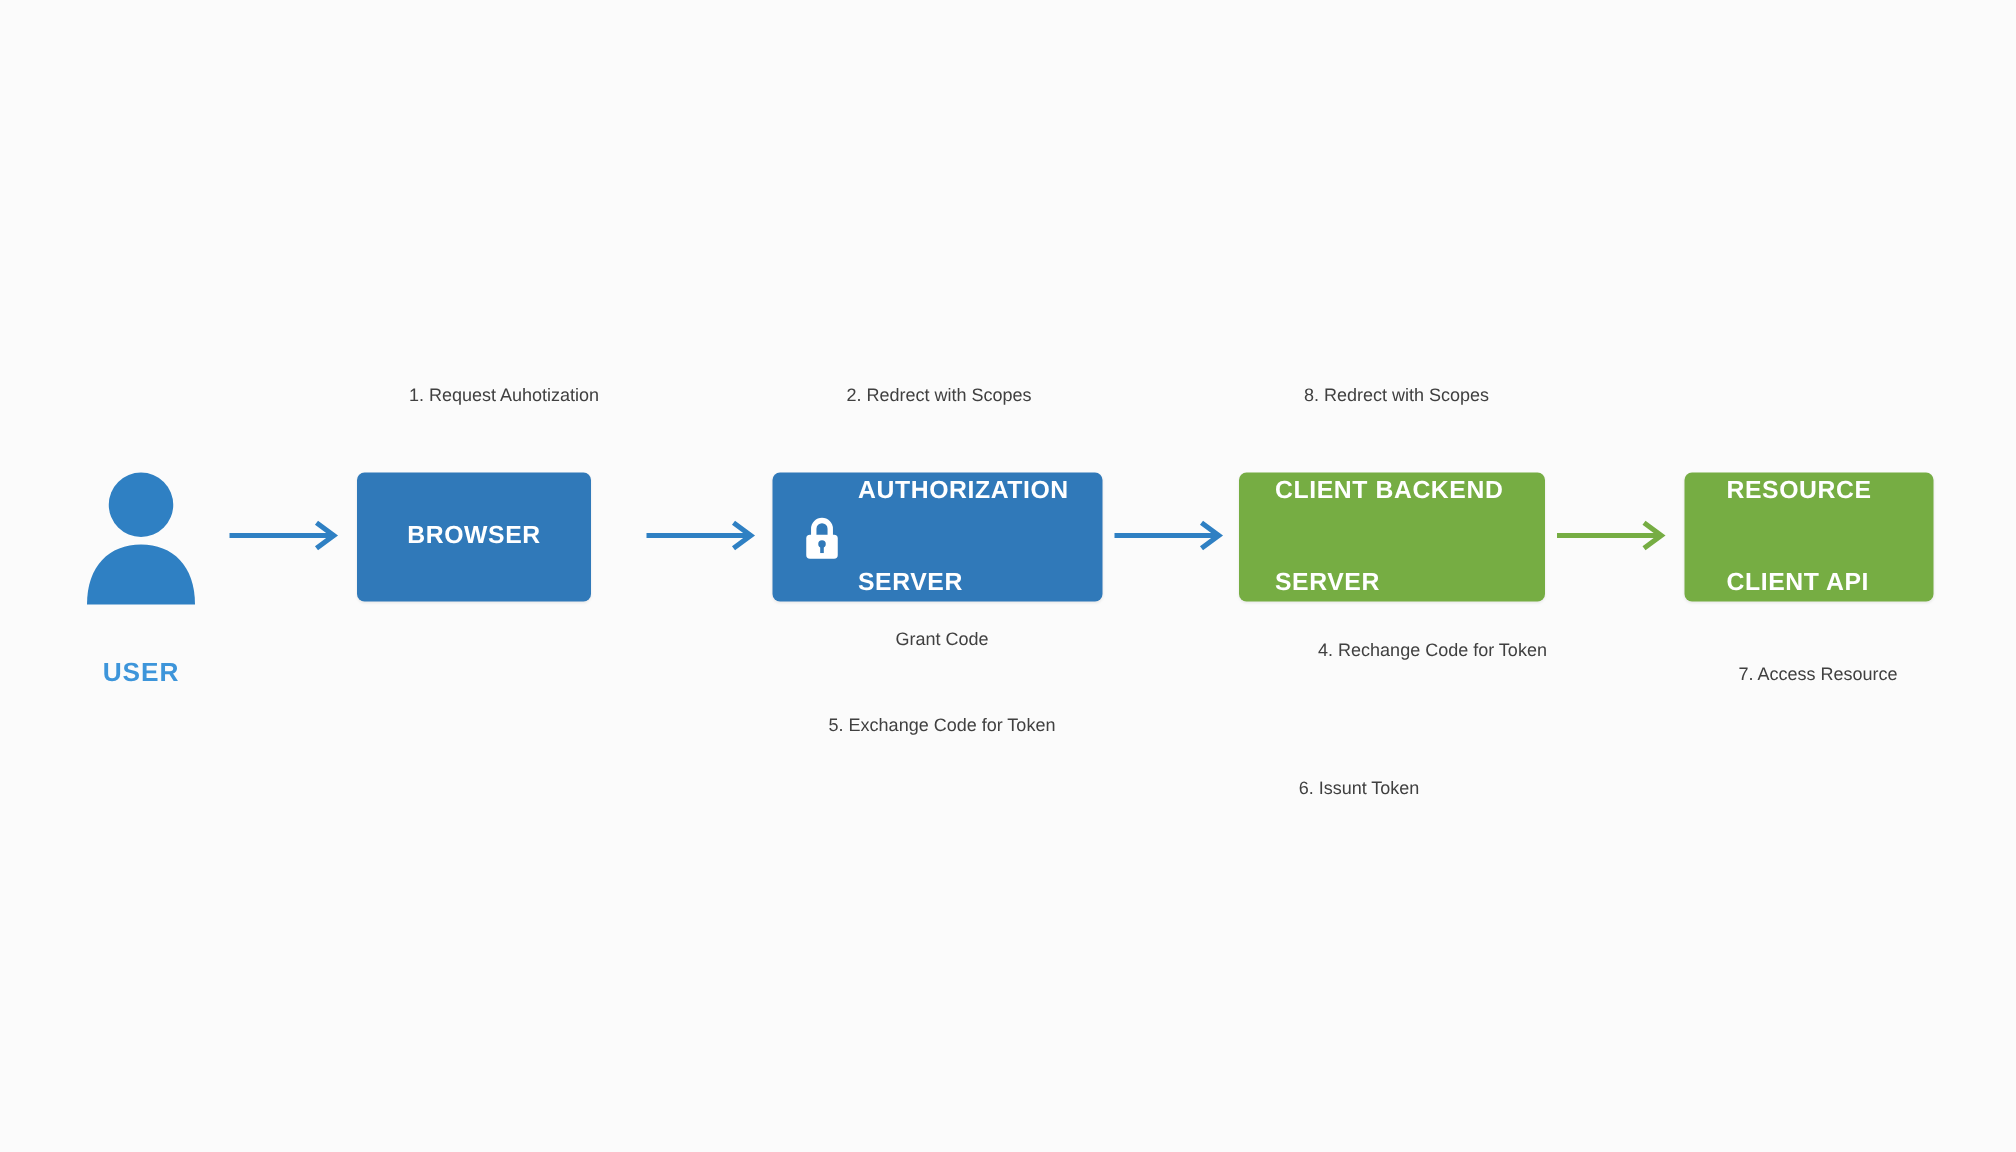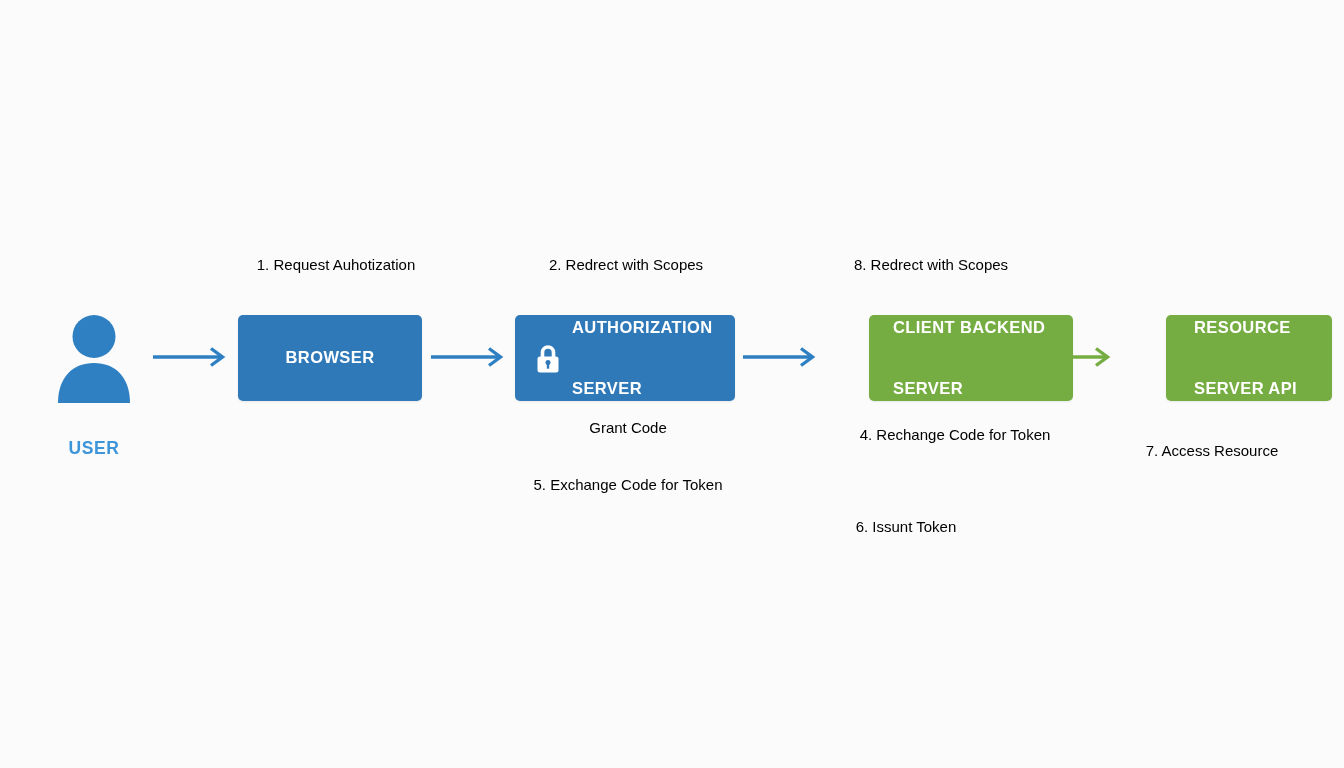--- a/index.html
+++ b/index.html
@@ -11,30 +11,30 @@
     overflow:hidden;
   }
   
   .box{
     position:absolute;top:315px;height:86px;
     background:#3079b9;border-radius:5px;
     color:#ffffff;font-weight:700;font-size:16.5px;letter-spacing:.4px;line-height:1.3;
     display:flex;align-items:center;box-sizing:border-box;
     box-shadow:0 1px 2px rgba(0,0,0,0.08);
   }
-  .box.green{background:#76ad43;margin-left:43px;}
-  .box-browser{left:238px;width:184px;justify-content:center;}
+  .box.green{background:#76ad43;}
+  .box-browser{left:238px;width:156px;justify-content:center;}
   .box-auth{left:515px;width:220px;padding-left:20px;}
   .box-client{left:826px;width:204px;padding-left:24px;}
   .box-resource{left:1123px;width:166px;padding-left:28px;}
   .box .lines{display:flex;flex-direction:column;gap:39px;}
   .box .lock{margin-right:11px;flex:0 0 auto;display:flex;}
   
   .lbl{
-    position:absolute;color:#000000;font-size:15px;white-space:nowrap;
+    position:absolute;color:#404040;font-size:12px;white-space:nowrap;
     transform:translateX(-50%);
   }
   .lbl-step1{left:336px;top:256px;}
   .lbl-step2{left:626px;top:256px;}
   .lbl-step3{left:931px;top:256px;}
   .lbl-grant{left:628px;top:419px;}
   .lbl-step4{left:955px;top:426px;}
   .lbl-step7{left:1212px;top:442px;}
   .lbl-step5{left:628px;top:476px;}
   .lbl-step6{left:906px;top:484px;margin-top:34px;}
@@ -108,21 +108,21 @@
   </div>
 
   <svg class="arrow arrow-4" width="80" height="24" viewBox="0 0 80 24">
     <line x1="2" y1="12" x2="70" y2="12" stroke="#76ad43" stroke-width="3.4"></line>
     <path d="M60,3.5 L71.5,12 L60,20.5" fill="none" stroke="#76ad43" stroke-width="3.4"></path>
   </svg>
 
   <div class="box green box-resource">
     <span class="lines">
       <span>RESOURCE</span>
-      <span>SERVER API</span>
+      <span>CLIENT API</span>
     </span>
   </div>
 
   <div class="lbl lbl-grant">Grant Code</div>
   <div class="lbl lbl-step4">4. Rechange Code for Token</div>
   <div class="lbl lbl-step7">7. Access Resource</div>
   <div class="lbl lbl-step5">5. Exchange Code for Token</div>
   <div class="lbl lbl-step6">6. Issunt Token</div>
 
 </div>

